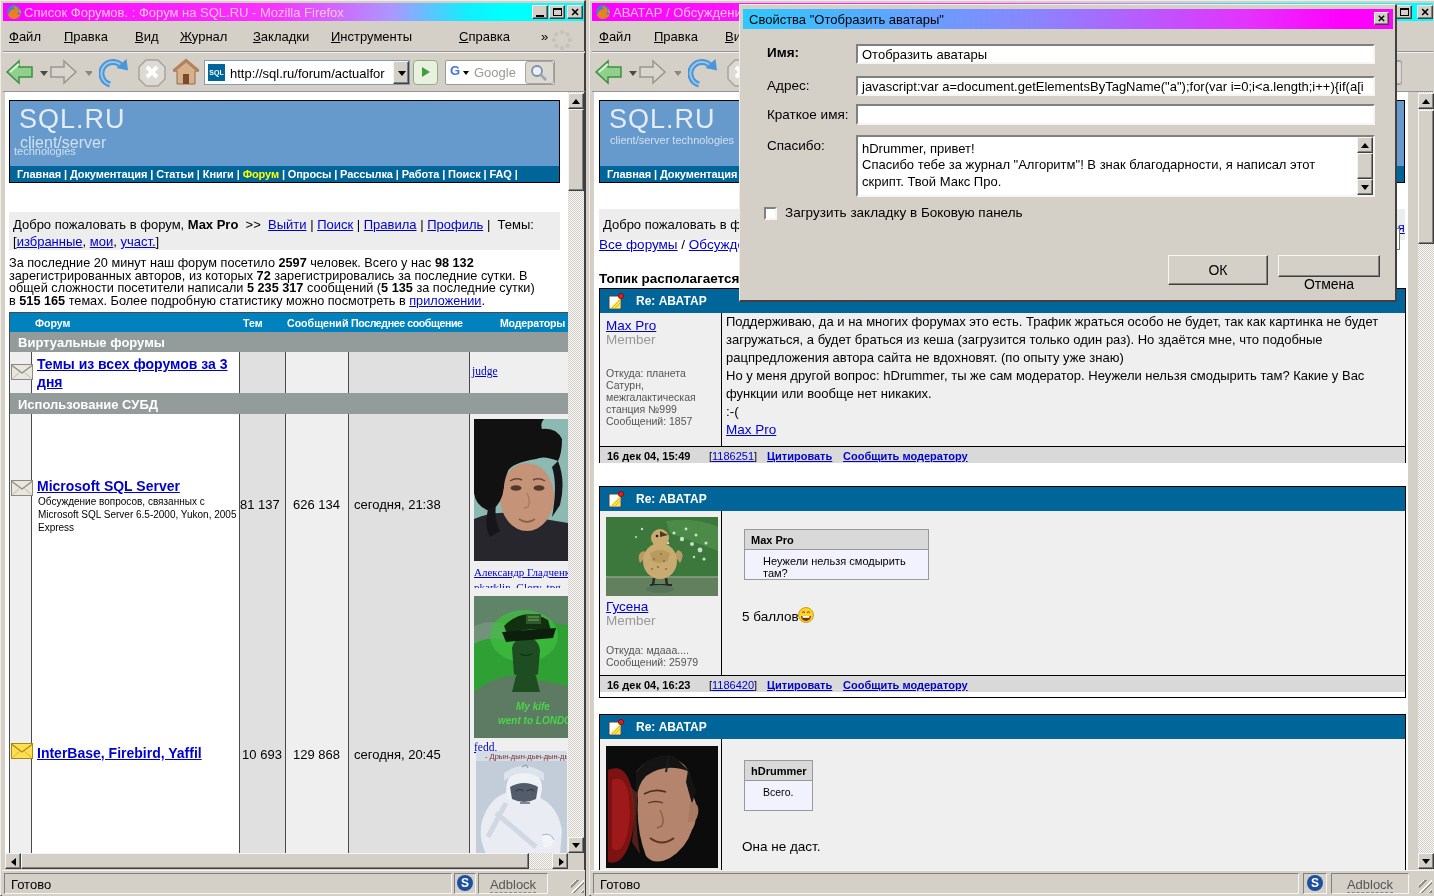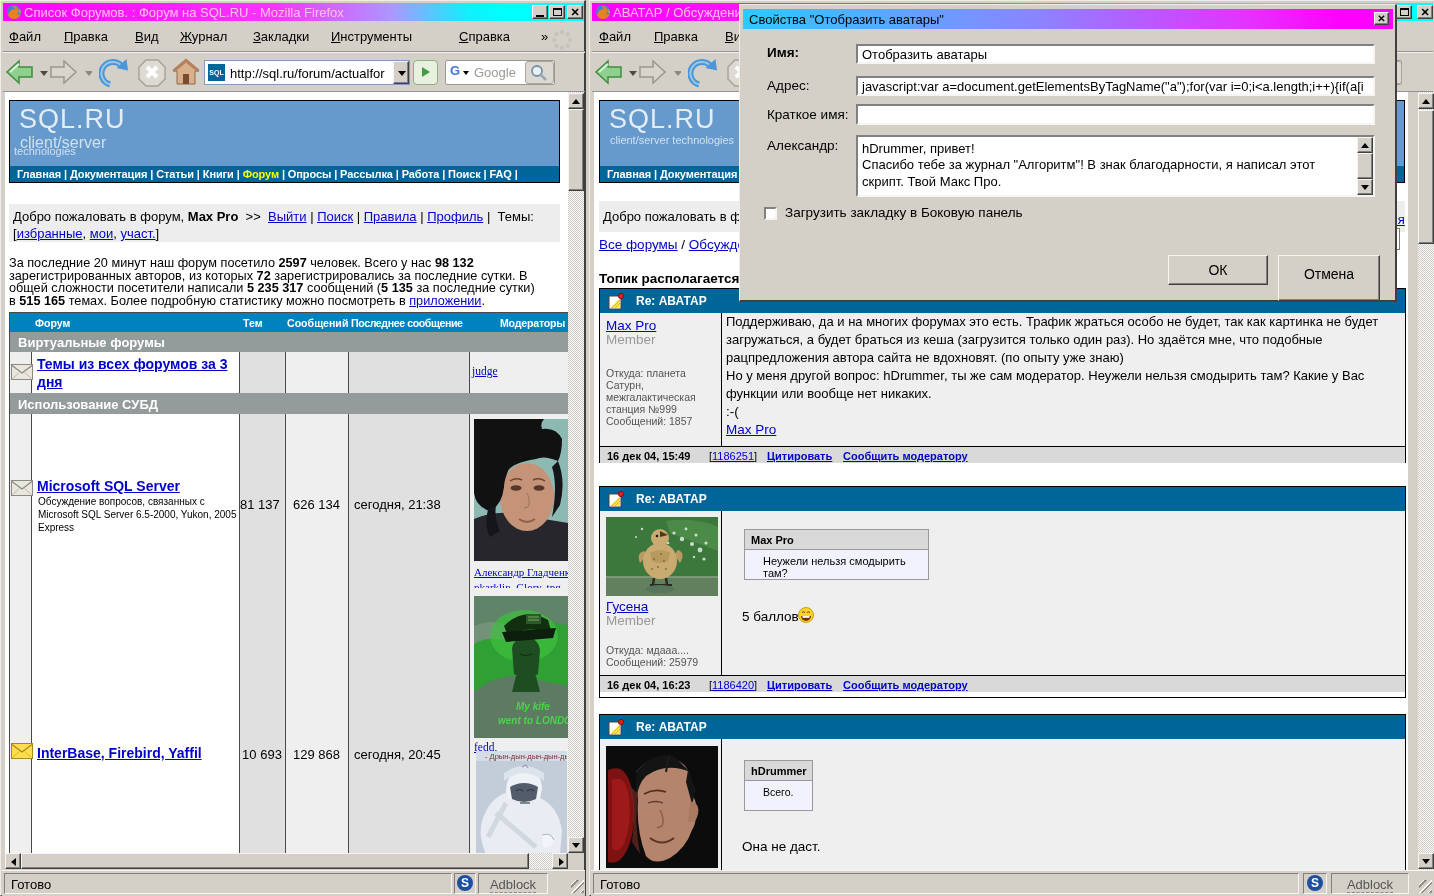--- a/index.html
+++ b/index.html
@@ -30,21 +30,21 @@
 .tri-dn{width:0;height:0;border-left:4px solid transparent;border-right:4px solid transparent;border-top:5px solid #000;position:absolute;}
 .tri-lf{width:0;height:0;border-top:4px solid transparent;border-bottom:4px solid transparent;border-right:5px solid #000;position:absolute;}
 .tri-rt{width:0;height:0;border-top:4px solid transparent;border-bottom:4px solid transparent;border-left:5px solid #000;position:absolute;}
 .status{position:absolute;background:#d4d0c8;border-top:1px solid #f6f5f2;}
 .scell{position:absolute;border:1px solid #808080;border-right-color:#f6f5f2;border-bottom-color:#f6f5f2;}
 .grip{position:absolute;width:13px;height:13px;
  background:repeating-linear-gradient(135deg,transparent 0 3px,#fff 3px 4px,#928f87 4px 6px);}
 .banner{position:absolute;background:#6699cc;border:1px solid #000;}
 .bnav{position:absolute;left:0;right:0;bottom:0;height:16px;background:#006699;color:#fff;
  font-size:11px;font-weight:bold;padding-left:7px;white-space:nowrap;letter-spacing:-0.1px;}
-.welc{position:absolute;background:#ededed;font-size:13px;}
+.welc{position:absolute;background:#ededed;font-size:13px;margin-top:8px;}
 .fhead{position:absolute;background:#0082be;color:#fff;font-weight:bold;font-size:10.6px;}
 .fsect{position:absolute;background:#949b9b;color:#fff;font-weight:bold;font-size:13px;white-space:nowrap;overflow:hidden;}
 .phead{position:absolute;background:#006699;color:#fff;font-weight:bold;font-size:12px;}
 .pbody{position:absolute;background:#efefef;}
 .pfoot{position:absolute;background:#d9d9d9;border-top:1px solid #000;font-size:11px;white-space:nowrap;}
 .pleft{position:absolute;border-right:1px solid #000;}
 .small{font-size:11px;color:#555;}
 .qbox{position:absolute;border:1px solid #999;background:#f2f2ff;}
 .qhead{background:#d9d9d9;border-bottom:1px solid #999;font-weight:bold;font-size:11px;padding:4px 6px 3px 6px;}
 .qtext{font-size:11px;padding:5px 6px;margin-left:12px;}
@@ -514,32 +514,32 @@
   <div class="abs" style="left:3px;top:4px;width:650px;height:20px;background:linear-gradient(90deg,#2fc8ff 0%,#8a85ff 45%,#e531ff 78%,#ff00ff 92%);">
     <div class="line" style="left:6px;top:3px;font-size:13px;color:#000;">Свойства "Отобразить аватары"</div>
     <div class="wbtn" style="left:631px;top:3px;width:15px;height:13px;font-size:10px;font-weight:bold;line-height:12px;">✕</div>
   </div>
   <div class="line" style="left:27px;top:40px;font-size:13.5px;font-weight:bold;">Имя:</div>
   <div class="dinput" style="left:116px;top:39px;width:519px;height:20px;padding:1px 4px;">Отобразить аватары</div>
   <div class="line" style="left:27px;top:73px;font-size:13.5px;">Адрес:</div>
   <div class="dinput" style="left:116px;top:71px;width:519px;height:20px;padding:1px 4px;">javascript:var a=document.getElementsByTagName("a");for(var i=0;i&lt;a.length;i++){if(a[i</div>
   <div class="line" style="left:27px;top:102px;font-size:13.5px;">Краткое имя:</div>
   <div class="dinput" style="left:116px;top:99px;width:519px;height:21px;"></div>
-  <div class="line" style="left:27px;top:133px;font-size:13.5px;">Александр:</div>
+  <div class="line" style="left:27px;top:133px;font-size:13.5px;">Спасибо:</div>
   <div class="dinput" style="left:116px;top:130px;width:519px;height:62px;">
     <div class="line" style="left:4px;top:4px;">hDrummer, привет!</div>
     <div class="line" style="left:4px;top:20px;">Спасибо тебе за журнал "Алгоритм"! В знак благодарности, я написал этот</div>
     <div class="line" style="left:4px;top:37px;">скрипт. Твой Макс Про.</div>
     <div class="abs" style="right:0;top:0;width:16px;height:58px;background:#d4d0c8;">
       <div class="sbbtn" style="left:0;top:0;width:16px;height:16px;">
           <div class="tri-up" style="left:3px;top:5px;"></div>
         </div>
       <div class="sbthumb" style="left:0;top:16px;width:16px;height:26px;"></div>
       <div class="sbbtn" style="left:0;top:42px;width:16px;height:16px;">
           <div class="tri-dn" style="left:3px;top:5px;"></div>
         </div>
     </div>
   </div>
   <div class="abs" style="left:24px;top:202px;width:13px;height:13px;background:#fff;border:2px solid;border-color:#808080 #f6f5f2 #f6f5f2 #808080;"></div>
   <div class="line" style="left:45px;top:200px;font-size:13.5px;">Загрузить закладку в Боковую панель</div>
   <div class="dbtn" style="left:428px;top:250px;width:100px;height:30px;padding-top:6px;">ОК</div>
-  <div class="dbtn" style="left:538px;top:250px;width:102px;height:46px;padding-top:10px;">Отмена</div>
+  <div class="dbtn" style="left:538px;top:250px;width:102px;height:22px;padding-top:20px;">Отмена</div>
 </div>
 
 </body></html>

